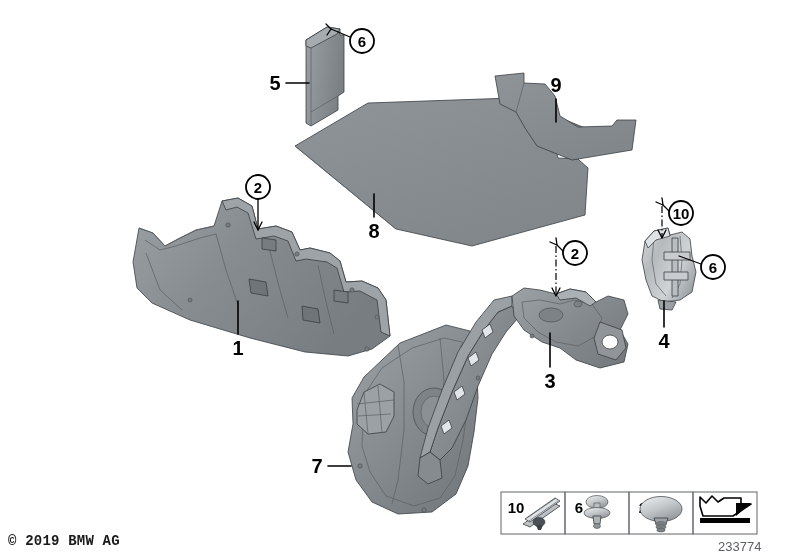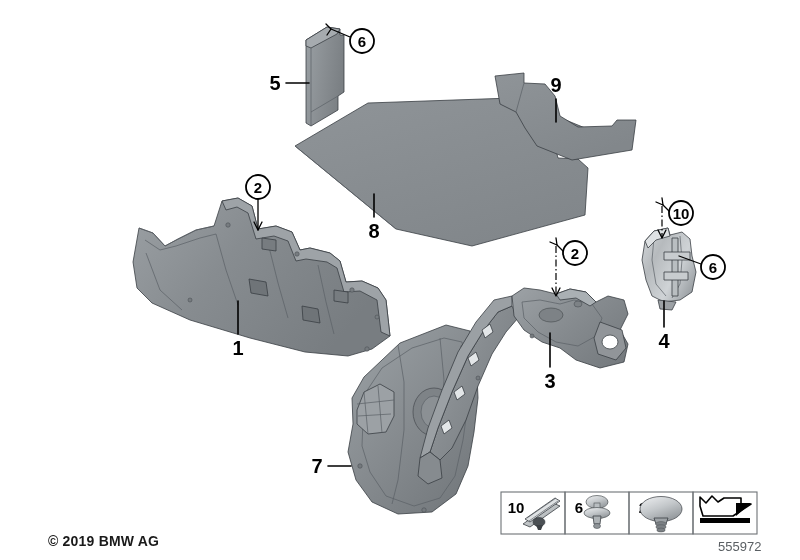--- a/index.html
+++ b/index.html
@@ -85,27 +85,26 @@
   }
   .legend-box {
     fill: none;
     stroke: #6d7276;
     stroke-width: 1.1;
   }
   #copyright {
     position: absolute;
     left: 8px;
     top: 533px;
-    font-family: Liberation Sans, sans-serif;
+    font-family: Liberation Mono, monospace;
     font-weight: bold;
     font-size: 14px;
     color: #1a1a1a;
     letter-spacing: 0.2px;
     white-space: nowrap;
-    margin-left: 40px;
   }
   #drawing-id {
     position: absolute;
     left: 718px;
     top: 539px;
     font-family: "Liberation Sans", sans-serif;
     font-size: 13px;
     color: #5a5f63;
     white-space: nowrap;
   }
@@ -376,15 +375,15 @@
       <g>
         <path fill="#ffffff" stroke="#000000" stroke-width="1.6" stroke-linejoin="round" d="M700,506 L700,497 L706,503 L712,496 L718,502 L724,498 L741,498 L741,504 L751,504 L733,516 L703,516 Z"></path>
         <path fill="#000000" d="M736,503 L751,503 L736,516 Z"></path>
         <rect x="700" y="518" width="50" height="5" fill="#000000"></rect>
       </g>
     </g>
 
   </svg>
 
   <div id="copyright">© 2019 BMW AG</div>
-  <div id="drawing-id">555972</div>
+  <div id="drawing-id">233774</div>
 
 </div>
 
 </body></html>

